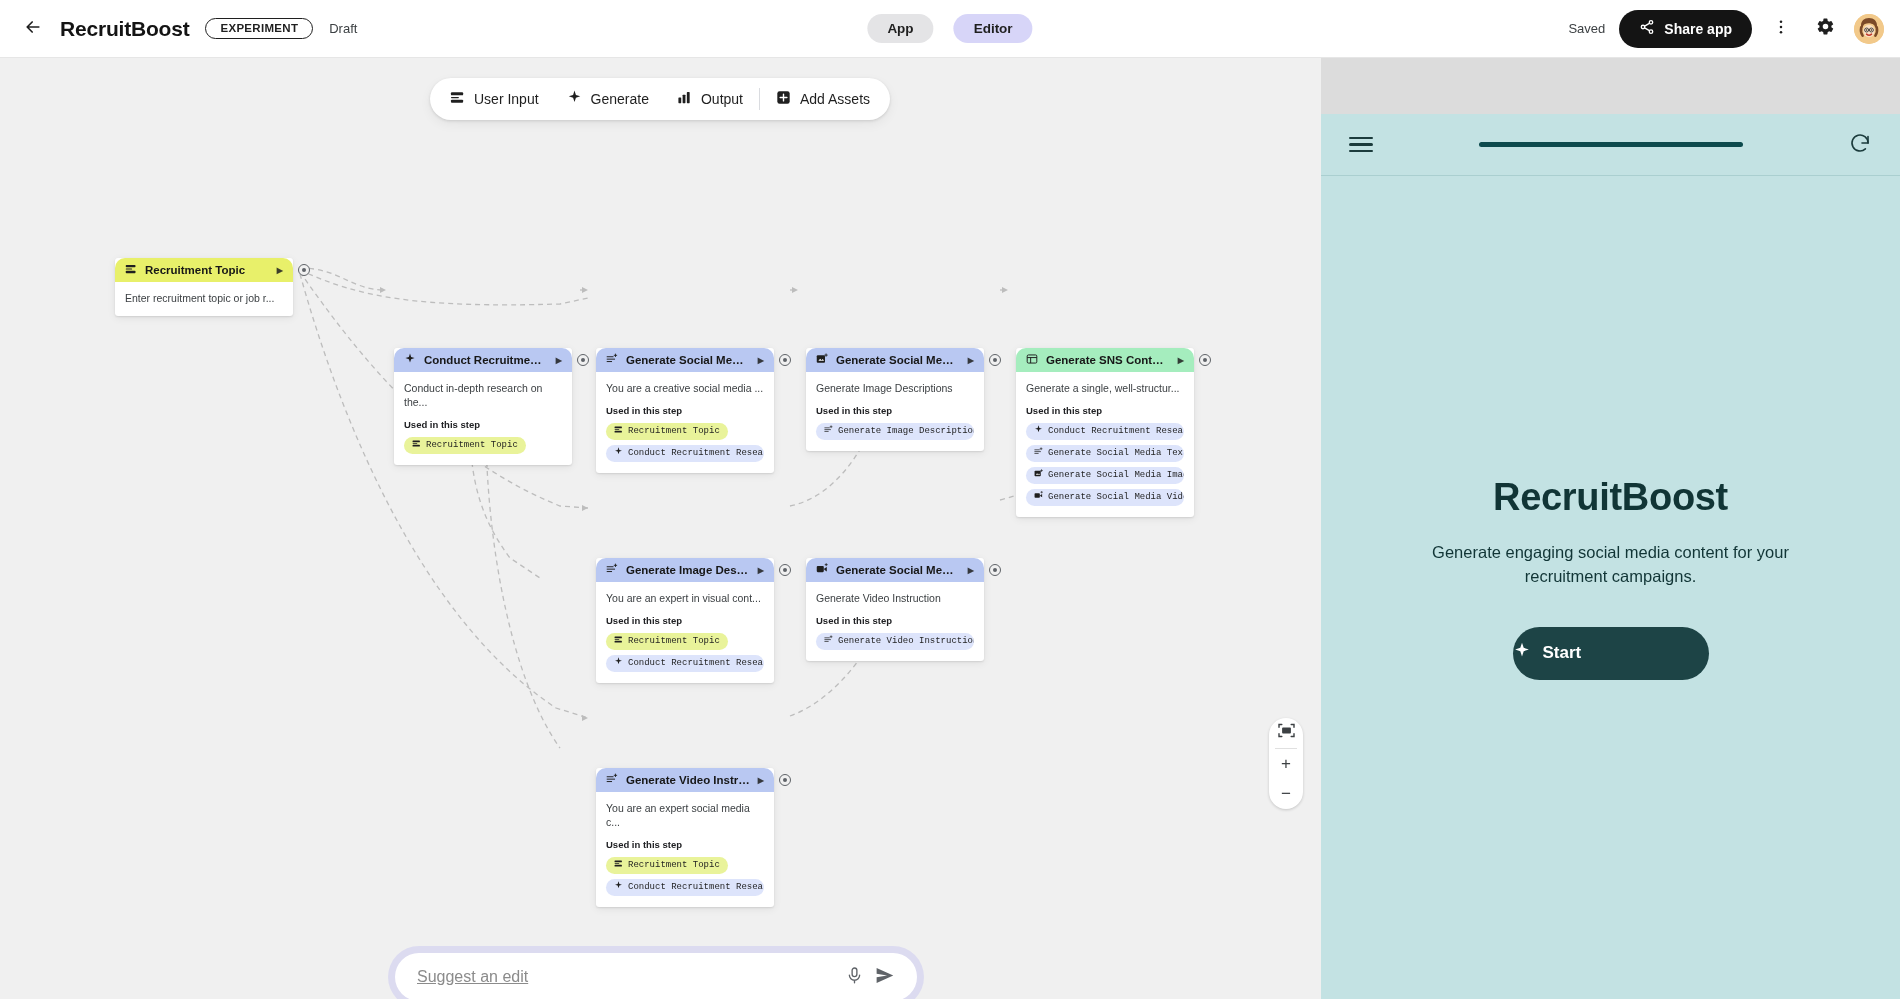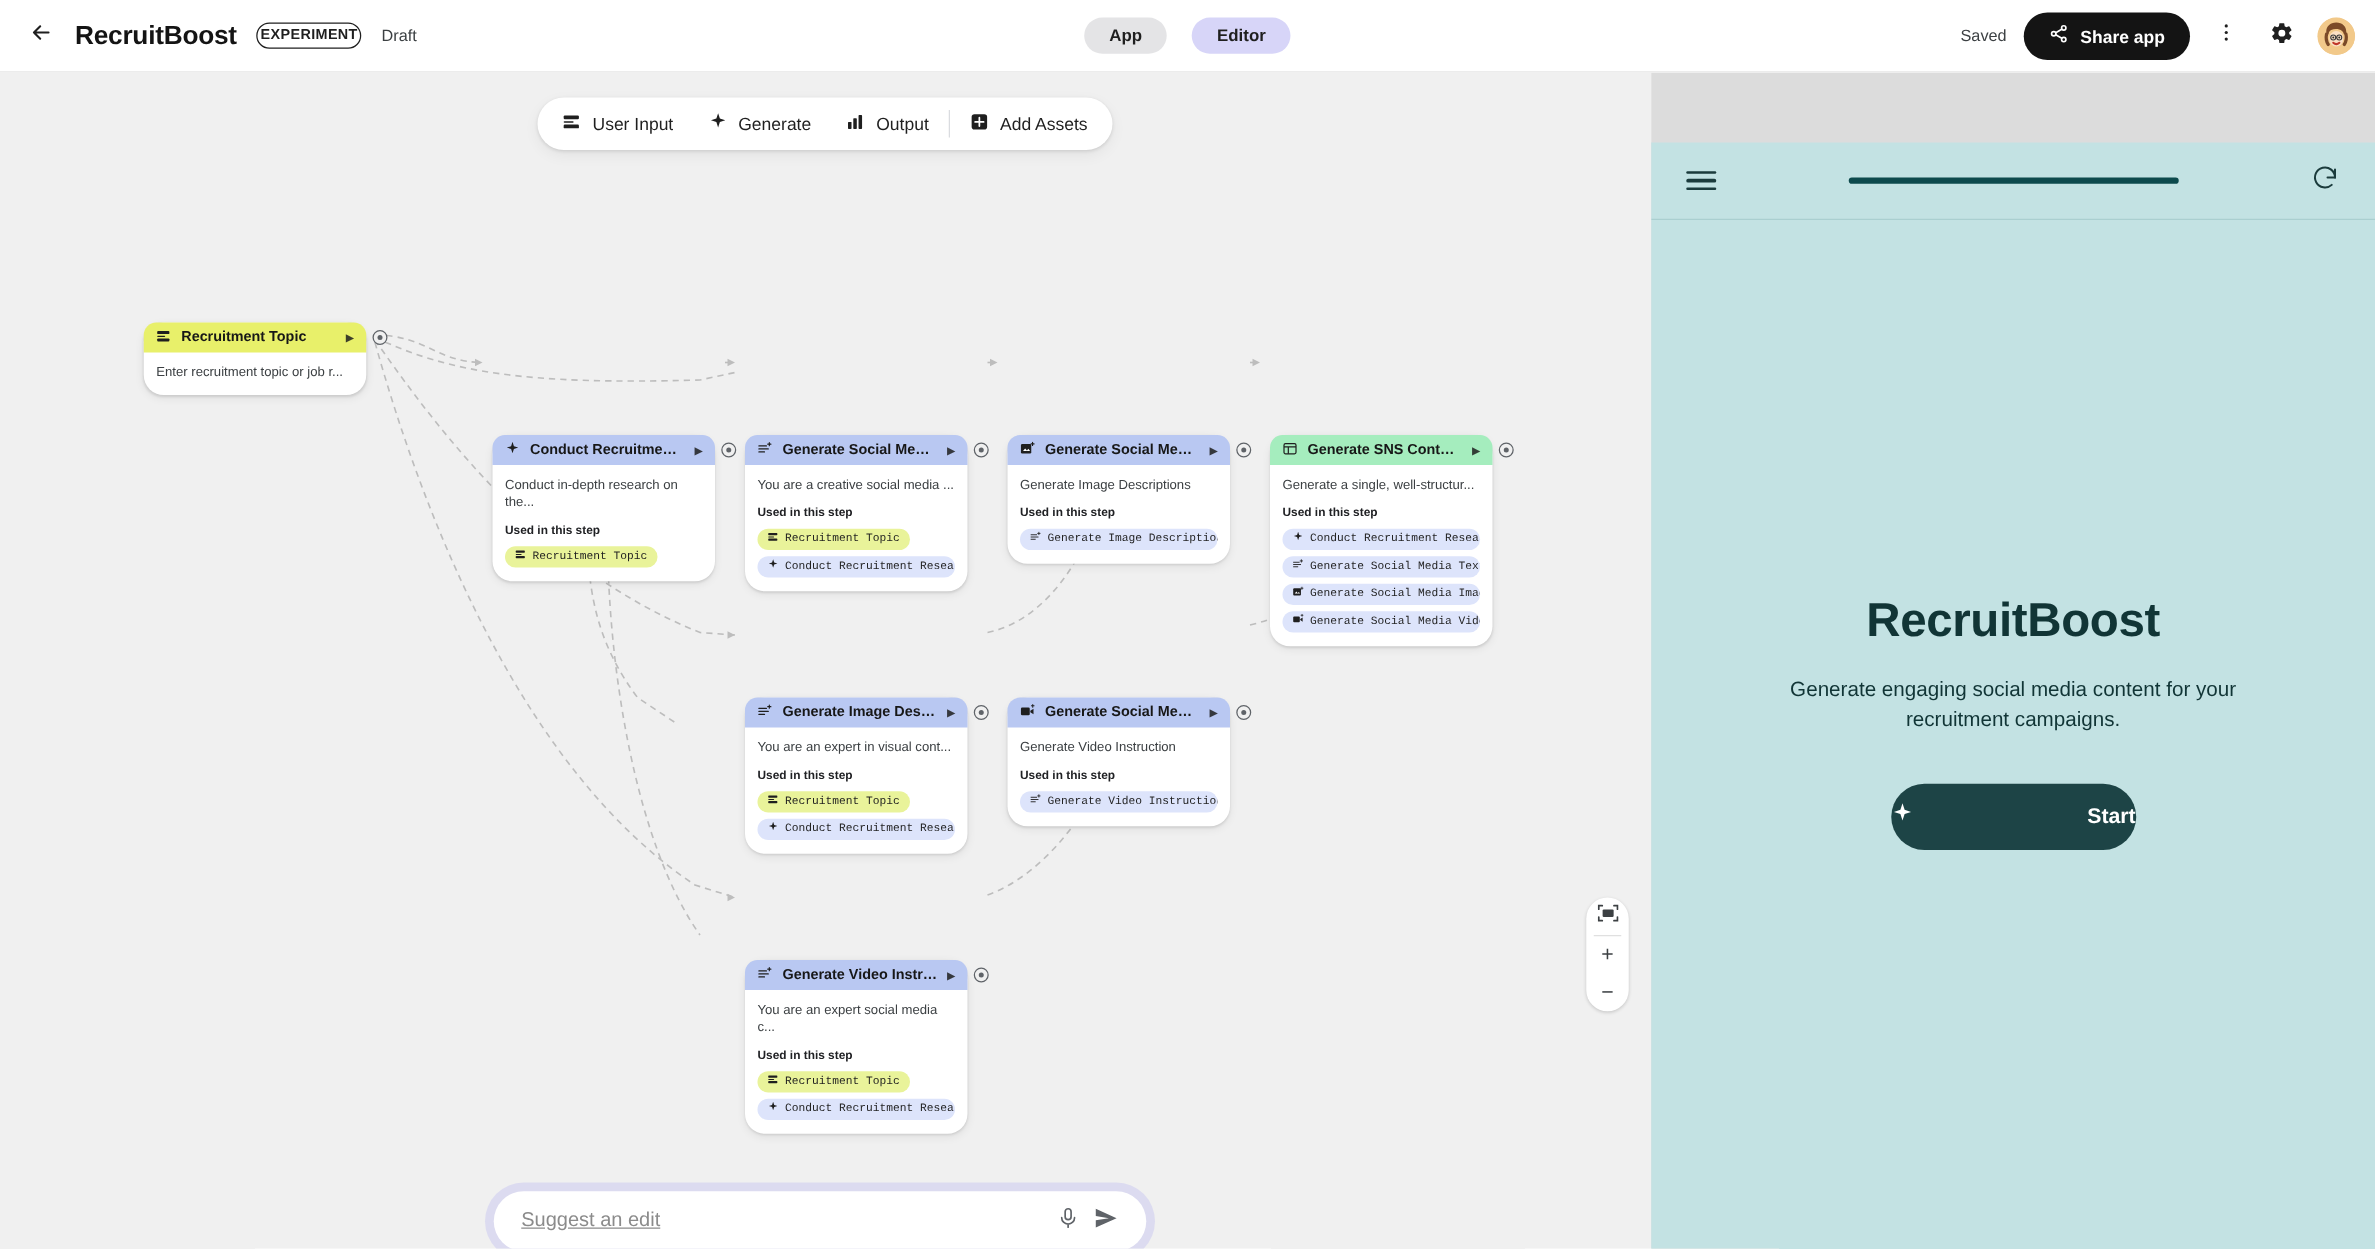--- a/index.html
+++ b/index.html
@@ -18,21 +18,21 @@
   }
   .back-btn {
     width: 34px; height: 34px; display: flex; align-items: center; justify-content: center;
     cursor: pointer; color: #1f1f1f;
   }
   .app-title {
     font-size: 21px; font-weight: 700; color: #141414; margin-left: 10px; letter-spacing: -0.2px;
   }
   .exp-badge {
     margin-left: 16px; border: 1.5px solid #1f1f1f; border-radius: 20px;
-    padding: 3px 2px 4px; font-size: 11.5px; font-weight: 600; letter-spacing: .3px; color: #1f1f1f;
+    padding: 3px 14px 4px; font-size: 11.5px; font-weight: 600; letter-spacing: .3px; color: #1f1f1f;
   }
   .draft-label { margin-left: 16px; font-size: 13px; color: #3c4043; }
 
   .seg-wrap {
     position: absolute; left: 50%; transform: translateX(-50%);
     display: flex; gap: 20px; align-items: center;
   }
   .seg {
     padding: 7px 20px; border-radius: 18px; font-size: 13.5px; font-weight: 600;
     color: #1f1f1f; cursor: pointer; background: transparent;
@@ -73,21 +73,21 @@
   }
   .tool {
     display: flex; align-items: center; gap: 9px; padding: 0 14px; height: 34px;
     font-size: 14px; color: #1f1f1f; cursor: pointer; border-radius: 18px;
   }
   .tool svg, .tool .gl { flex: 0 0 auto; }
   .tool-div { width: 1px; height: 22px; background: #dadce0; margin: 0 2px; }
 
   
   .node {
-    position: absolute; background: #fff; border-radius: 16px;
+    position: absolute; background: #fff; border-radius: 3px;
     box-shadow: 0 1px 2px rgba(0,0,0,.10), 0 2px 8px rgba(0,0,0,.07);
     overflow: visible; z-index: 5;
   }
   .node-head {
     display: flex; align-items: center; gap: 8px; height: 24px;
     padding: 0 10px; border-radius: 10px 10px 0 0;
     font-size: 11.5px; font-weight: 700; color: #171717; white-space: nowrap;
   }
   .node-head.yellow { background: #e8f06a; }
   .node-head.blue   { background: #b9c8f2; }
@@ -156,21 +156,21 @@
   .pv-menu { display: flex; flex-direction: column; gap: 4px; cursor: pointer; }
   .pv-menu i { display:block; width: 24px; height: 2.4px; background: #1b3b3c; border-radius: 2px; }
   .pv-progress { flex: 1; margin: 0 42px; height: 5px; background: #0d4a4d; border-radius: 3px; max-width: 264px; }
   .pv-refresh { cursor: pointer; color: #1b3b3c; }
 
   .pv-center { text-align: center; padding-top: 300px; }
   .pv-title { font-size: 38px; font-weight: 600; color: #113536; letter-spacing: -.3px; }
   .pv-sub { margin: 22px auto 0; max-width: 360px; font-size: 16.5px; line-height: 1.45; color: #113536; }
   .pv-start {
     margin: 38px auto 0; width: 196px; height: 53px; border-radius: 28px;
-    background: #1d4446; color: #fff; display: flex; align-items: center; justify-content: space-between;
+    background: #1d4446; color: #fff; display: flex; align-items: center; justify-content: flex-start;
     gap: 12px; font-size: 17px; font-weight: 600; cursor: pointer;
   }
 </style>
 </head>
 <body>
 
 <div class="topbar">
   <div class="back-btn">
     <span>
       <svg width="20" height="20" viewBox="0 0 24 24" fill="none" stroke="currentColor" stroke-width="2" stroke-linecap="round" stroke-linejoin="round">

